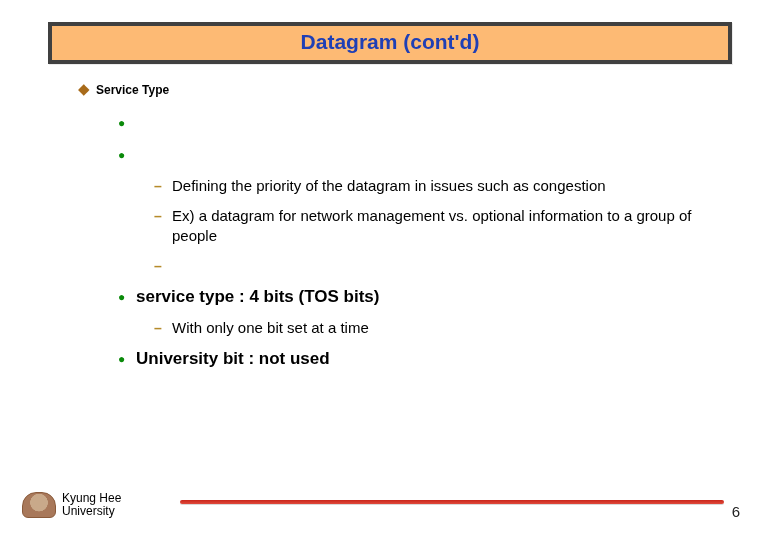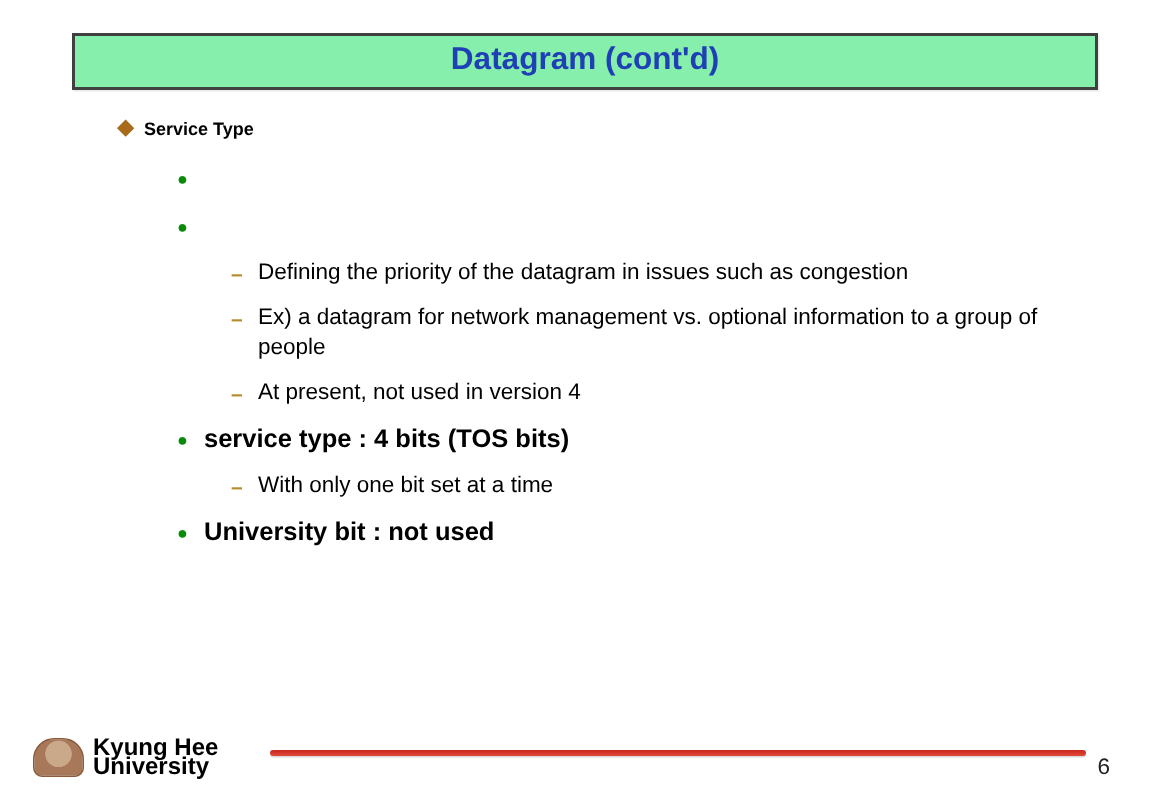--- a/index.html
+++ b/index.html
@@ -6,22 +6,22 @@
   body {
     width: 780px;
     height: 540px;
     background: #ffffff;
     font-family: Arial, "Helvetica Neue", Helvetica, sans-serif;
     position: relative;
     overflow: hidden;
   }
   .title-bar {
     margin: 22px 48px 0 48px;
-    background: #86efac;
-    border: 2px solid #404040;
+    background: #fdba74;
+    border: 4px solid #404040;
     padding: 4px 0 6px 0;
     text-align: center;
     box-shadow: 1px 1px 0 rgba(0,0,0,0.08);
   }
   .title-bar-text {
     color: #1f3fb5;
     font-weight: bold;
     font-size: 21px;
   }
   .content {
@@ -96,22 +96,22 @@
   }
   .crest {
     width: 34px;
     height: 26px;
     border-radius: 14px 14px 6px 6px;
     background: radial-gradient(circle at 50% 40%, #c9a98a 0 40%, #a8785a 42% 100%);
     border: 1px solid #8a5a3a;
     margin-right: 6px;
   }
   .uni-text {
-    font-size: 16px;
-    font-weight: bold;
+    font-size: 12px;
+    font-weight: normal;
     line-height: 13px;
     color: #000;
   }
   .footer-line {
     position: absolute;
     left: 180px;
     right: 56px;
     bottom: 20px;
     height: 4px;
     border-radius: 2px;
@@ -153,21 +153,20 @@
       <div class="lvl3">
         <span class="lvl3-bullet">–</span>
         <span class="lvl3-text">Defining the priority of the datagram in issues  such as congestion</span>
       </div>
       <div class="lvl3">
         <span class="lvl3-bullet">–</span>
         <span class="lvl3-text">Ex) a datagram for network management vs. optional information to a group of people</span>
       </div>
       <div class="lvl3">
         <span class="lvl3-bullet">–</span>
-        <span class="lvl3-text">At present, not used in version 4</span>
       </div>
     </div>
 
     <div class="lvl2">
       <span class="lvl2-bullet">●</span>
       <span class="lvl2-text">service type : 4 bits (TOS bits)</span>
     </div>
     <div class="lvl3-group">
       <div class="lvl3">
         <span class="lvl3-bullet">–</span>

